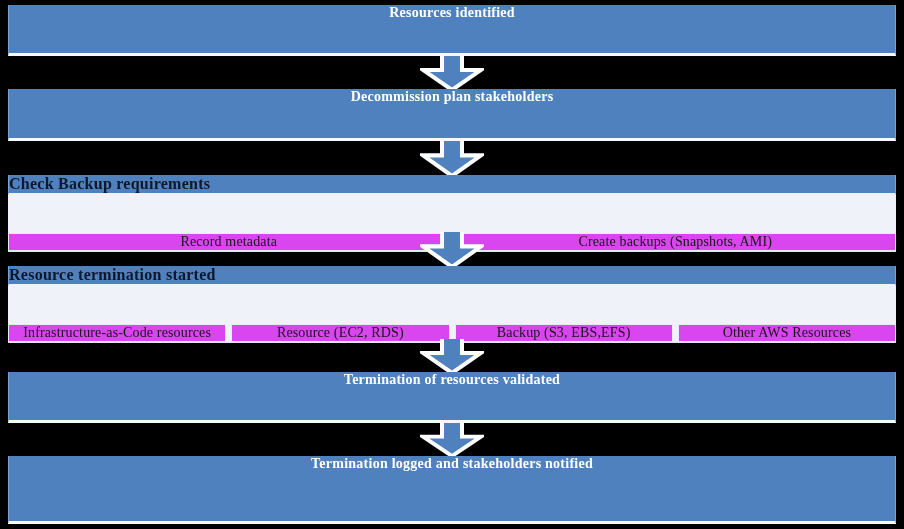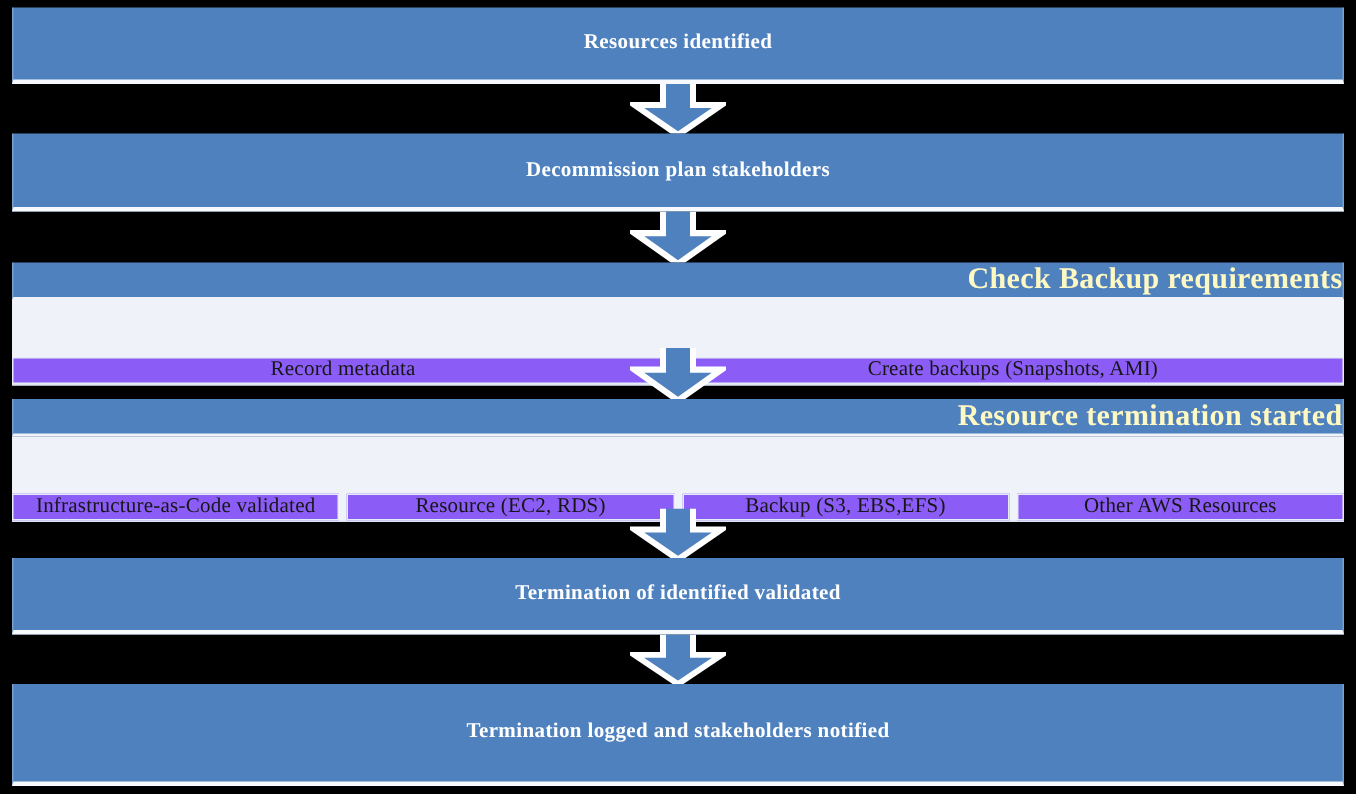--- a/index.html
+++ b/index.html
@@ -10,41 +10,41 @@
   }
   .frame{
     box-sizing:border-box;width:904px;height:529px;
     background:#000;padding:5px 8px;display:flex;flex-direction:column;
   }
   .bar{
     box-sizing:border-box;background:#4E81BD;
     border-bottom:3px solid #F7F9FC;
     border-left:1px solid rgba(255,255,255,.25);
     border-right:1px solid rgba(255,255,255,.25);
-    display:flex;align-items:center;justify-content:center;
+    display:flex;justify-content:center;
     color:#FFFFFF;font-size:14px;font-weight:600;letter-spacing:.25px;
   }
   .arrow-zone{
     display:flex;align-items:flex-start;justify-content:center;overflow:hidden;
   }
   .section{display:flex;flex-direction:column;}
   .sec-header{
     box-sizing:border-box;background:#4E81BD;
     border-bottom:2px solid #EFF3F9;
     border-left:1px solid rgba(255,255,255,.25);
     border-right:1px solid rgba(255,255,255,.25);
-    display:flex;align-items:center;justify-content:flex-end;
-    color:#fef9c3;font-size:20px;font-weight:600;letter-spacing:.25px;
+    display:flex;align-items:center;justify-content:flex-start;
+    color:#0f172a;font-size:16px;font-weight:600;letter-spacing:.25px;
   }
   .sub-row{
     box-sizing:border-box;flex:1;display:flex;gap:5px;
     background:#EFF3F9;border-bottom:1px solid #DDE5F0;
   }
   .sub-cell{
-    box-sizing:border-box;flex:1;background:#8b5cf6;
+    box-sizing:border-box;flex:1;background:#d946ef;
     border:1px solid #E6ECF5;
     display:flex;align-items:center;justify-content:center;
     color:#161616;font-size:14px;letter-spacing:.15px;
     white-space:nowrap;overflow:hidden;margin-top:38px;
   }
   svg.down-arrow{display:block;}
 </style>
 </head>
 <body>
 
@@ -89,42 +89,42 @@
       <polygon points="22,-4 22,14 3,14 32,34 61,14 42,14 42,-4" fill="#4E81BD" stroke="#FFFFFF" stroke-width="4" stroke-linejoin="miter"></polygon>
     </svg>
   </div>
 
   <div class="section" style="height:73px">
     <div class="sec-header" style="height:28px">
       <span>Resource termination started</span>
     </div>
     <div class="sub-row">
       <div class="sub-cell">
-        <span>Infrastructure-as-Code validated</span>
+        <span>Infrastructure-as-Code resources</span>
       </div>
       <div class="sub-cell">
         <span>Resource (EC2, RDS)</span>
       </div>
       <div class="sub-cell">
         <span>Backup (S3, EBS,EFS)</span>
       </div>
       <div class="sub-cell">
         <span>Other AWS Resources</span>
       </div>
     </div>
   </div>
 
   <div class="arrow-zone" style="height:36px">
     <svg class="down-arrow" width="64" height="36" viewBox="0 0 64 36" preserveAspectRatio="none">
       <polygon points="22,-4 22,14 3,14 32,34 61,14 42,14 42,-4" fill="#4E81BD" stroke="#FFFFFF" stroke-width="4" stroke-linejoin="miter"></polygon>
     </svg>
   </div>
 
   <div class="bar" style="height:55px">
-    <span>Termination of identified validated</span>
+    <span>Termination of resources validated</span>
   </div>
 
   <div class="arrow-zone" style="height:35px">
     <svg class="down-arrow" width="64" height="35" viewBox="0 0 64 36" preserveAspectRatio="none">
       <polygon points="22,-4 22,14 3,14 32,34 61,14 42,14 42,-4" fill="#4E81BD" stroke="#FFFFFF" stroke-width="4" stroke-linejoin="miter"></polygon>
     </svg>
   </div>
 
   <div class="bar" style="height:74px">
     <span>Termination logged and stakeholders notified</span>

